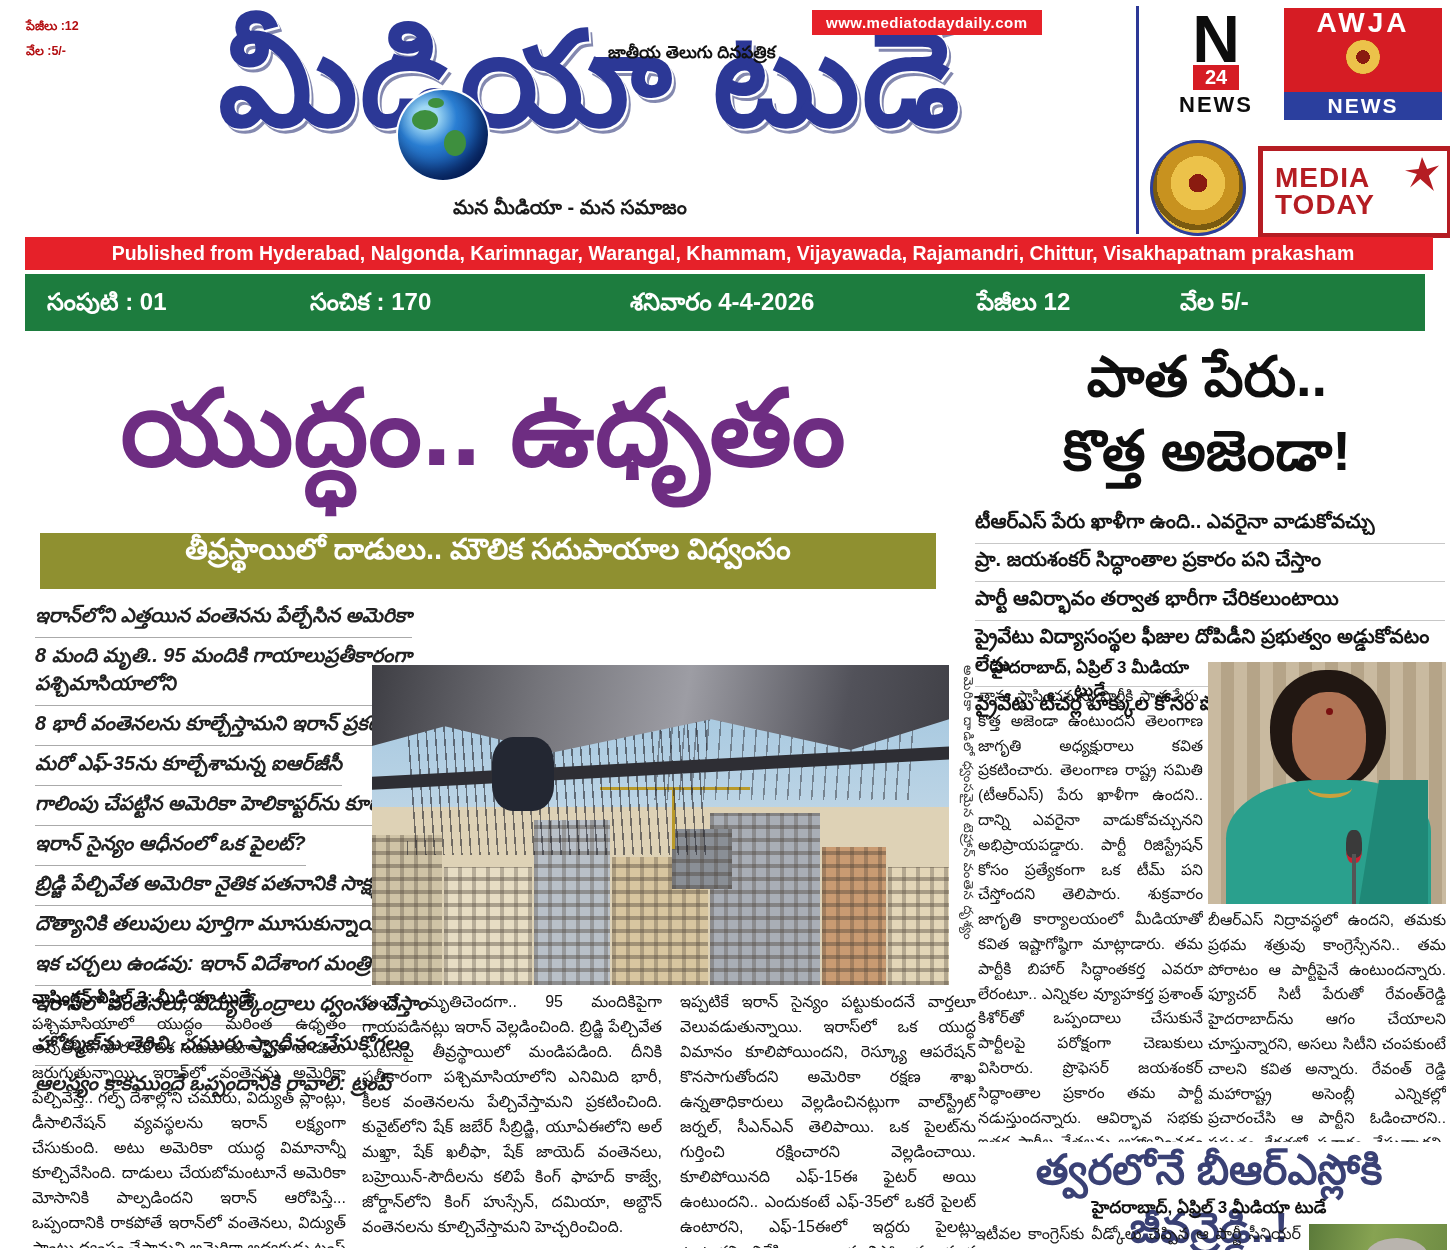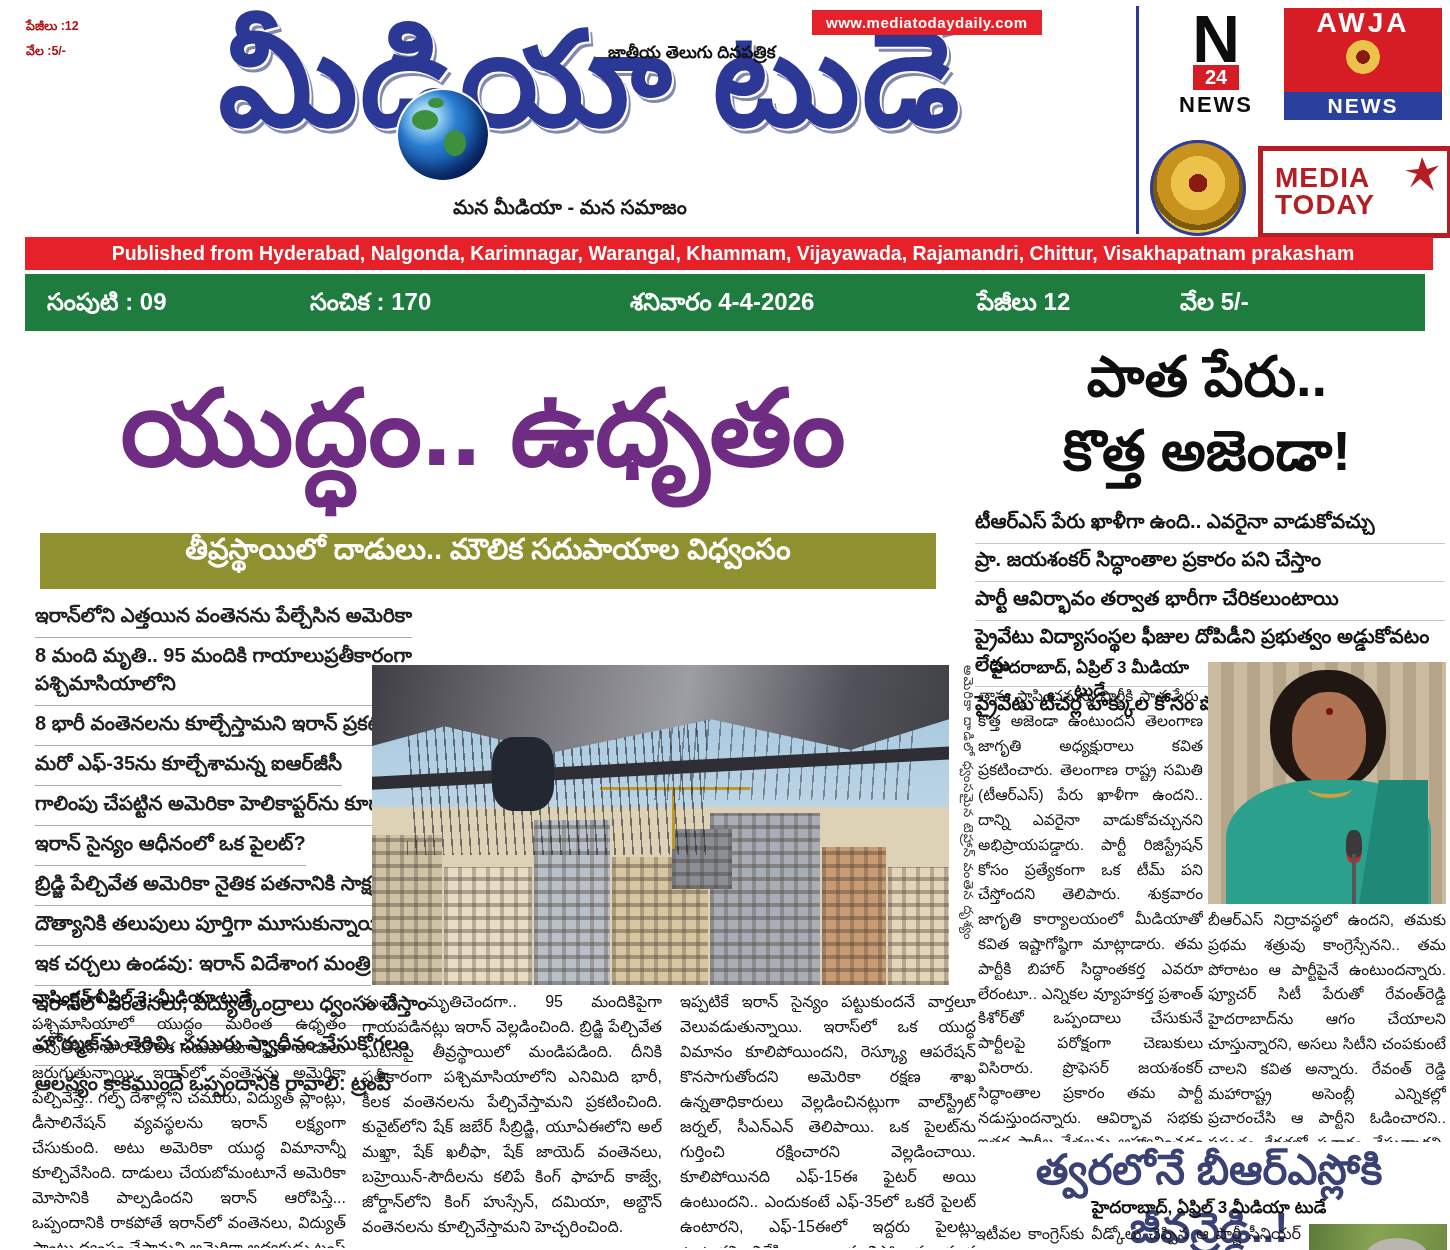--- a/index.html
+++ b/index.html
@@ -50,21 +50,21 @@
   .green-banner{left:25px;top:274px;width:1400px;height:57px;background:#1d7c3e;color:#fff;font-weight:bold;font-size:24px;}
   .green-banner span{position:absolute;top:14px;}
 
   
   .purple-headline{left:28px;top:346px;width:910px;text-align:center;font-size:106px;font-weight:800;
     color:#6e2d82;line-height:1.55;white-space:nowrap;}
   .olive-strip{left:40px;top:533px;width:896px;height:56px;background:#8f9030;color:#fff;display:flex;
     align-items:flex-start;justify-content:center;font-size:29px;font-weight:bold;}
   .lead-bullets{left:35px;top:598px;width:495px;list-style:none;margin:0;padding:0;}
   .lead-bullets li{font-size:20px;font-weight:600;color:#222;padding:6px 0 5px;border-bottom:1.5px solid #aaa;
-    width:max-content;max-width:100%;}
+    width:max-content;max-width:100%;font-style:italic;}
   .lead-bullets li:last-child{border-bottom:none;}
 
   .body-col{font-size:16px;line-height:1.56;text-align:justify;color:#141414;overflow:hidden;}
   .dateline{font-weight:bold;font-size:17px;color:#111;}
   .col-subhead{font-weight:bold;font-size:17.5px;color:#111;margin:6px 0 2px;}
 
   .col1{left:32px;top:985px;width:314px;height:263px;}
   .col2{left:362px;top:990px;width:300px;height:258px;}
   .col3{left:680px;top:990px;width:296px;height:258px;}
 
@@ -171,21 +171,21 @@
       <div>TODAY</div>
     </div>
     <div class="bird"></div>
   </div>
 
   <div class="abs red-banner">
     <span>Published from Hyderabad, Nalgonda, Karimnagar, Warangal, Khammam, Vijayawada, Rajamandri, Chittur, Visakhapatnam prakasham</span>
   </div>
 
   <div class="abs green-banner">
-    <span style="left:22px">సంపుటి : 09</span>
+    <span style="left:22px">సంపుటి : 01</span>
     <span style="left:285px">సంచిక : 170</span>
     <span style="left:605px">శనివారం 4-4-2026</span>
     <span style="left:952px">పేజీలు  12</span>
     <span style="left:1155px">వేల  5/-</span>
   </div>
 
   <div class="abs purple-headline">యుద్ధం.. ఉధృతం</div>
 
   <div class="abs olive-strip">
     <span>తీవ్రస్థాయిలో దాడులు.. మౌలిక సదుపాయాల విధ్వంసం</span>

